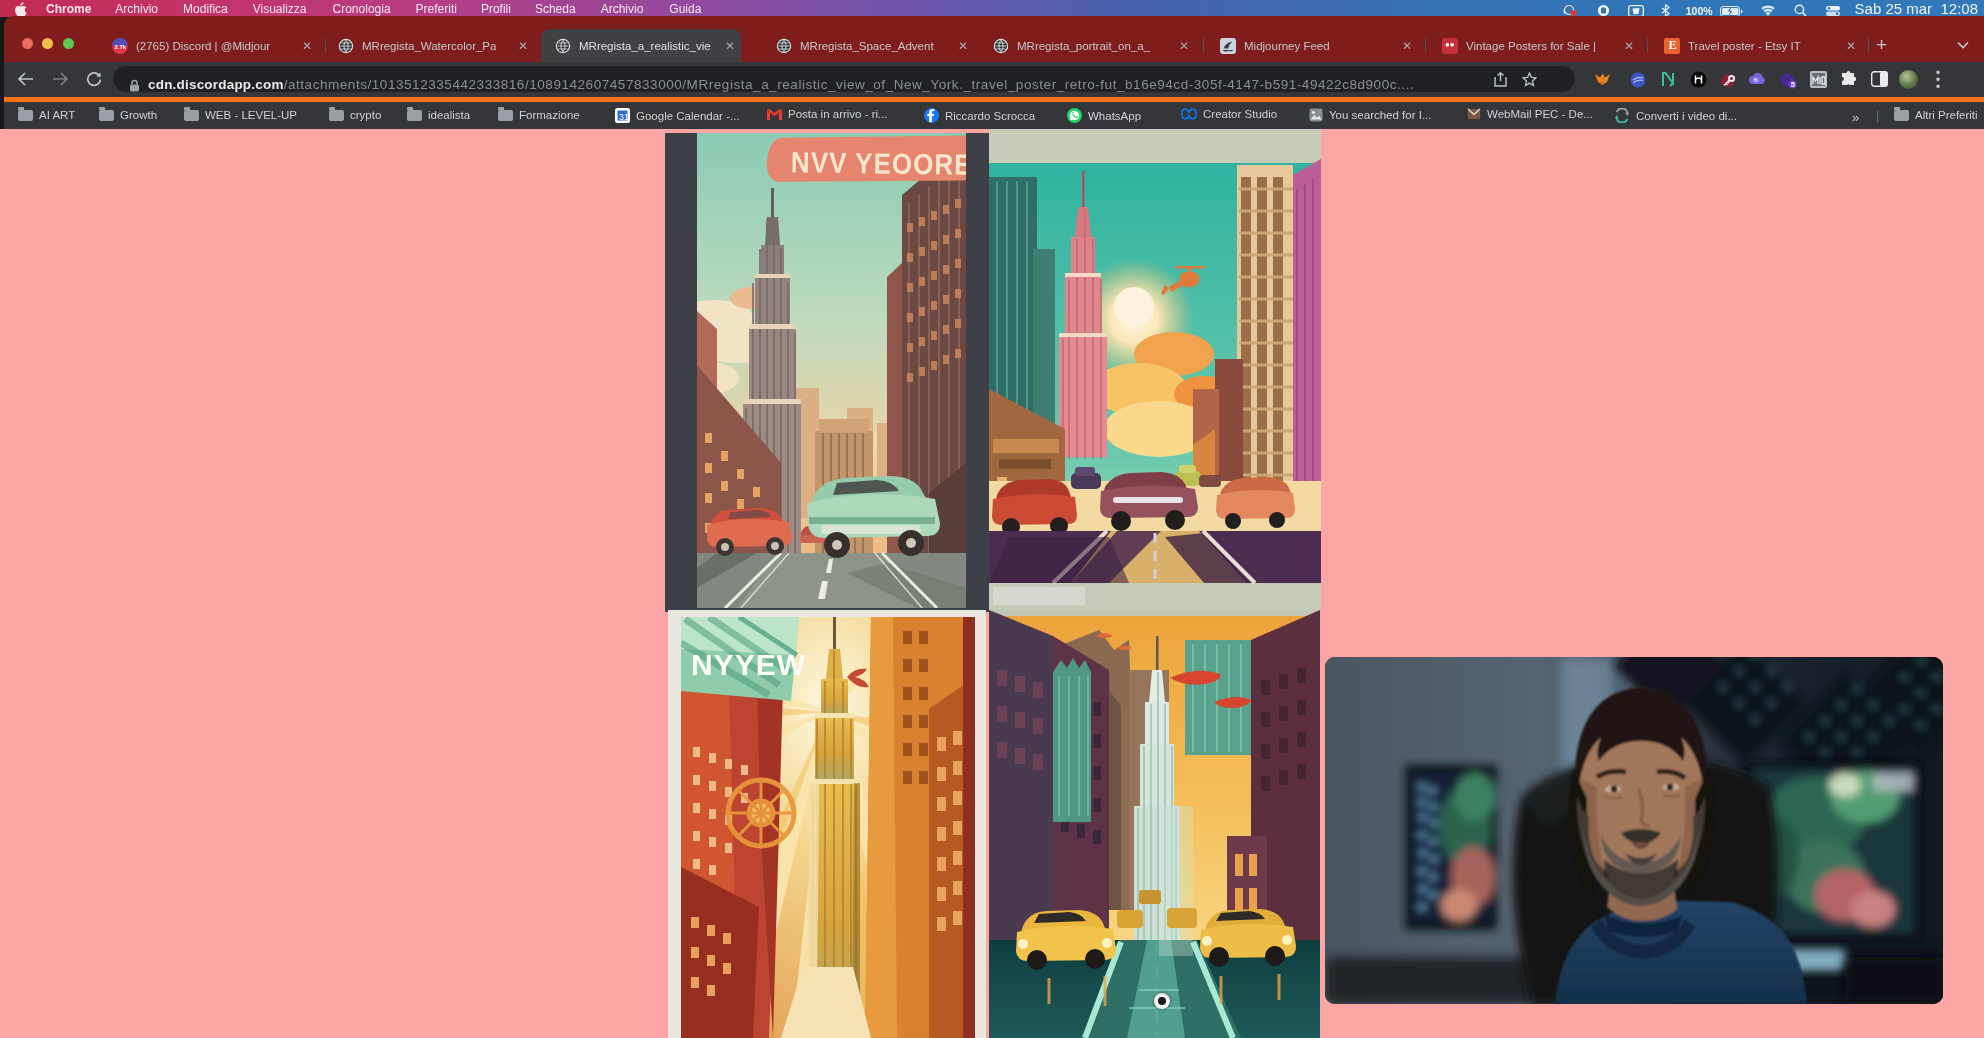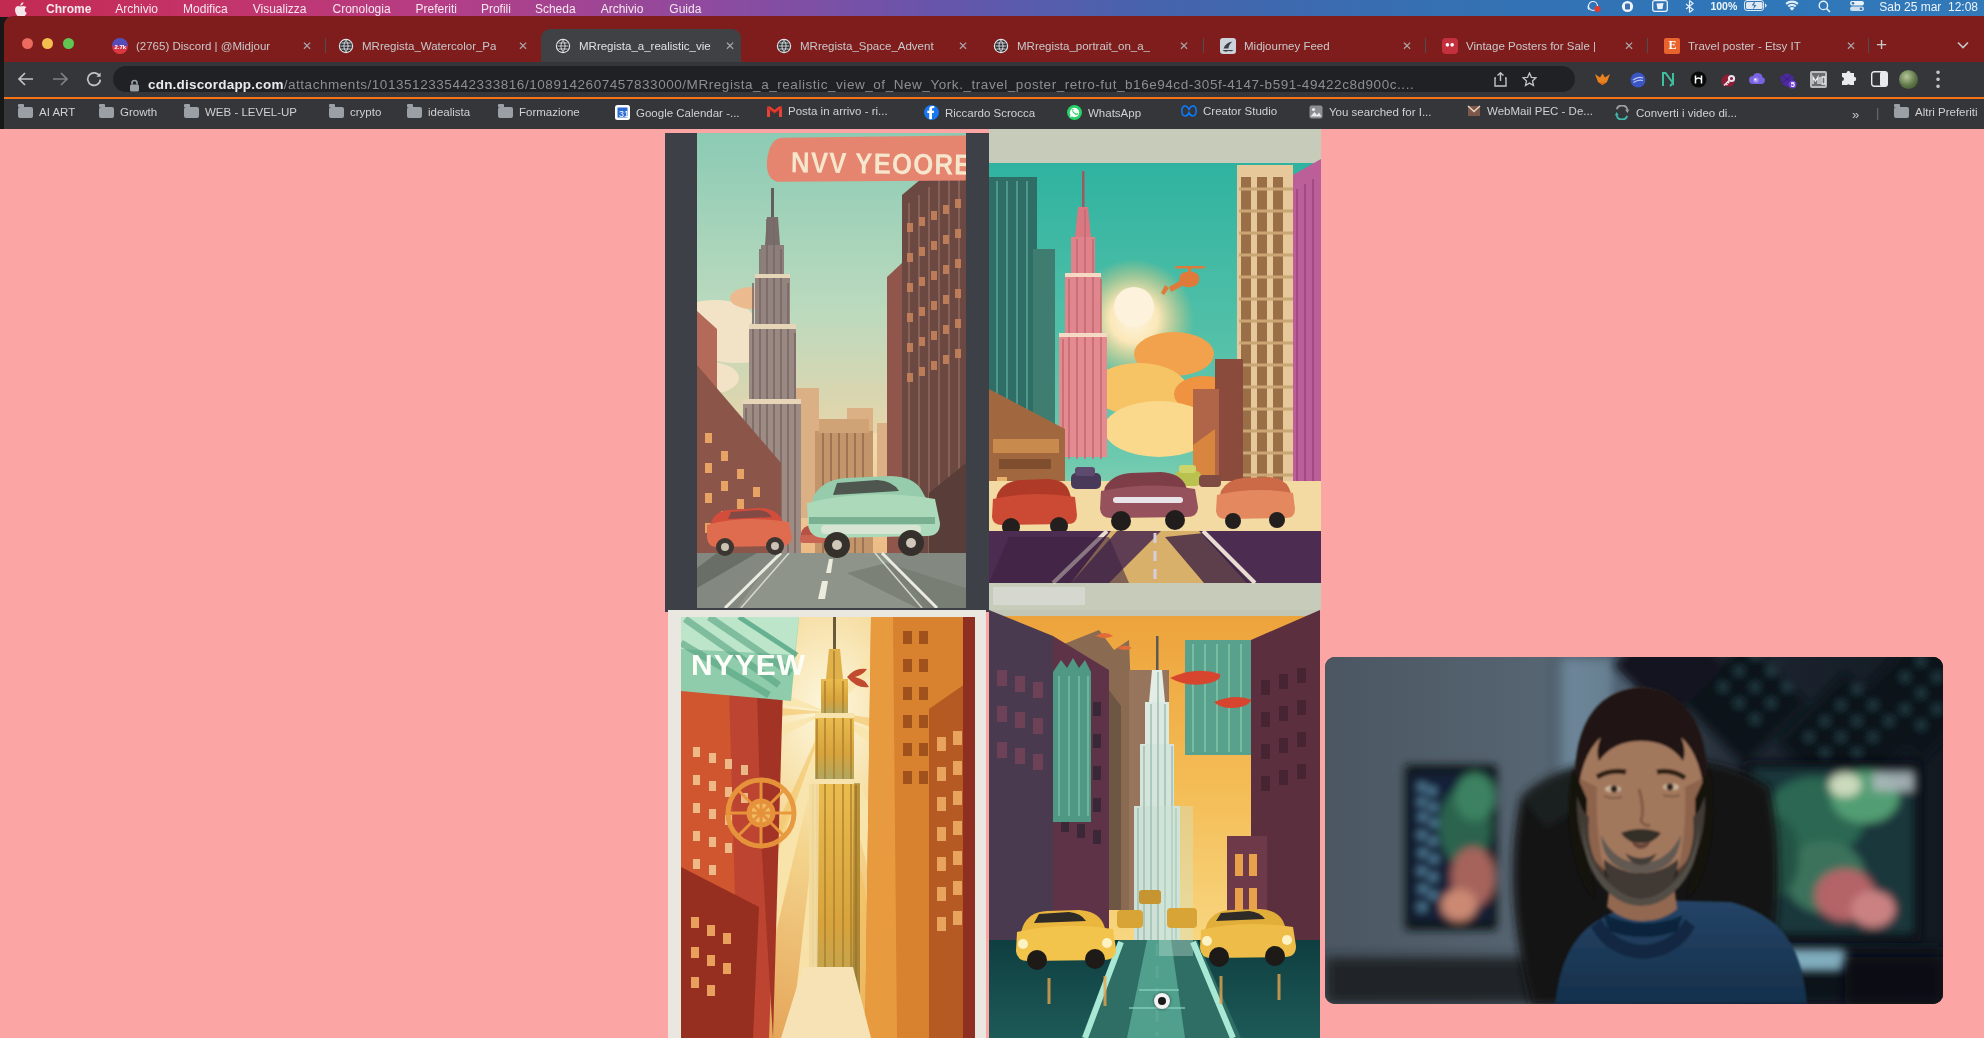--- a/index.html
+++ b/index.html
@@ -7,39 +7,39 @@
   body { font-family:"Liberation Sans", sans-serif; position:relative; }
   .abs { position:absolute; }
 
   
   #menubar {
     left:0; top:0; width:1984px; height:17px;
     background:linear-gradient(90deg,#c22a50 0%,#c43368 10%,#b53d86 22%,#914a9e 35%,#6855ab 47%,#4663ad 58%,#3570b2 72%,#2f76b8 86%,#3279ba 100%);
     color:#f5e7ec; font-size:12px; display:flex; align-items:center;
   }
   #menubar .mi { margin-right:0; white-space:nowrap; }
-  #menubar .right { position:absolute; right:6px; top:0; height:17px; display:flex; align-items:flex-start; color:#eef4fa; font-size:11px; }
+  #menubar .right { position:absolute; right:6px; top:0; height:17px; display:flex; align-items:flex-end; color:#eef4fa; font-size:11px; }
 
   
   #tabstrip {
     left:4px; top:16px; width:1980px; height:46px; background:#7f1d1d;
     border-radius:9px 0 0 0;
   }
   .tl { position:absolute; top:22px; width:11px; height:11px; border-radius:50%; }
   .tab { position:absolute; top:13px; height:33px; border-radius:9px 9px 0 0; display:flex; align-items:center; overflow:hidden; }
   .tab .title { color:#c7c8ca; font-size:11.5px; white-space:nowrap; overflow:hidden; }
   .tab.active { background:#404145; }
   .tab.active .title { color:#dfe0e2; }
   .tab .x { color:#a8a9ab; font-size:12px; margin-left:auto; }
   .tabsep { position:absolute; top:22px; width:1px; height:15px; background:#4e4f52; }
   .fav { width:16px; height:16px; border-radius:3px; flex:0 0 16px; margin-right:8px; position:relative; }
 
   
   #toolbar { left:4px; top:62px; width:1980px; height:35px; background:#35363a; }
-  #bookmarks { left:4px; top:97px; width:1980px; height:32px; background:#35363a; border-top:2px solid #f97316; }
+  #bookmarks { left:4px; top:97px; width:1980px; height:32px; background:#35363a; border-top:5px solid #f97316; }
   .bm { display:flex; align-items:center; color:#cfd1d4; font-size:11.5px; white-space:nowrap; }
   .folder { width:15px; height:11px; background:#9aa0a6; border-radius:2px; margin-right:6px; position:relative; }
   .folder:before { content:""; position:absolute; left:0; top:-3px; width:6px; height:3px; background:#9aa0a6; border-radius:1px 1px 0 0; }
 
   #urlbar { position:absolute; left:113px; top:66px; width:1462px; height:26px; border-radius:13px; background:#202124; display:flex; align-items:flex-end; color:#9aa0a6; }
   #urlbar .domain { color:#e8eaed; font-weight:bold; font-size:13.5px; letter-spacing:0.2px; }
   #urlbar .path { color:#8b8e93; font-size:13.5px; letter-spacing:0.55px; }
 
   
   #content { left:0; top:129px; width:1984px; height:909px; background:#fca5a5; }
@@ -105,21 +105,21 @@
         <path d="M8.6 8.6 L12 12" stroke="#e9f1f8" stroke-width="1.6"></path>
       </svg>
     <svg width="16" height="12" viewBox="0 0 16 12" style="margin-right:14px">
         <g fill="#e9f1f8">
           <rect x="1" y="1" width="14" height="4.4" rx="2.2"></rect>
           <rect x="1" y="6.6" width="14" height="4.4" rx="2.2" opacity="0.85"></rect>
           <circle cx="4" cy="3.2" r="1.3" fill="#3a71ae"></circle>
           <circle cx="12" cy="8.8" r="1.3" fill="#3a71ae"></circle>
         </g>
       </svg>
-    <span style="font-size:12px;">Sab 25 mar&nbsp;&nbsp;12:08</span>
+    <span style="font-size:15px;">Sab 25 mar&nbsp;&nbsp;12:08</span>
   </div>
 </div>
 
 <div id="tabstrip" class="abs">
   <div class="tl" style="left:18px;background:#ec6a5e;"></div>
   <div class="tl" style="left:38px;background:#f5bf4f;"></div>
   <div class="tl" style="left:59px;background:#61c554;"></div>
 
   <div class="tab" style="left:96px;width:222px;padding:0 10px 0 12px;">
     <div class="fav" style="border-radius:50%;background:linear-gradient(180deg,#4c55c0 0%,#5a47b8 45%,#d3314a 55%,#e23c3c 100%);">

